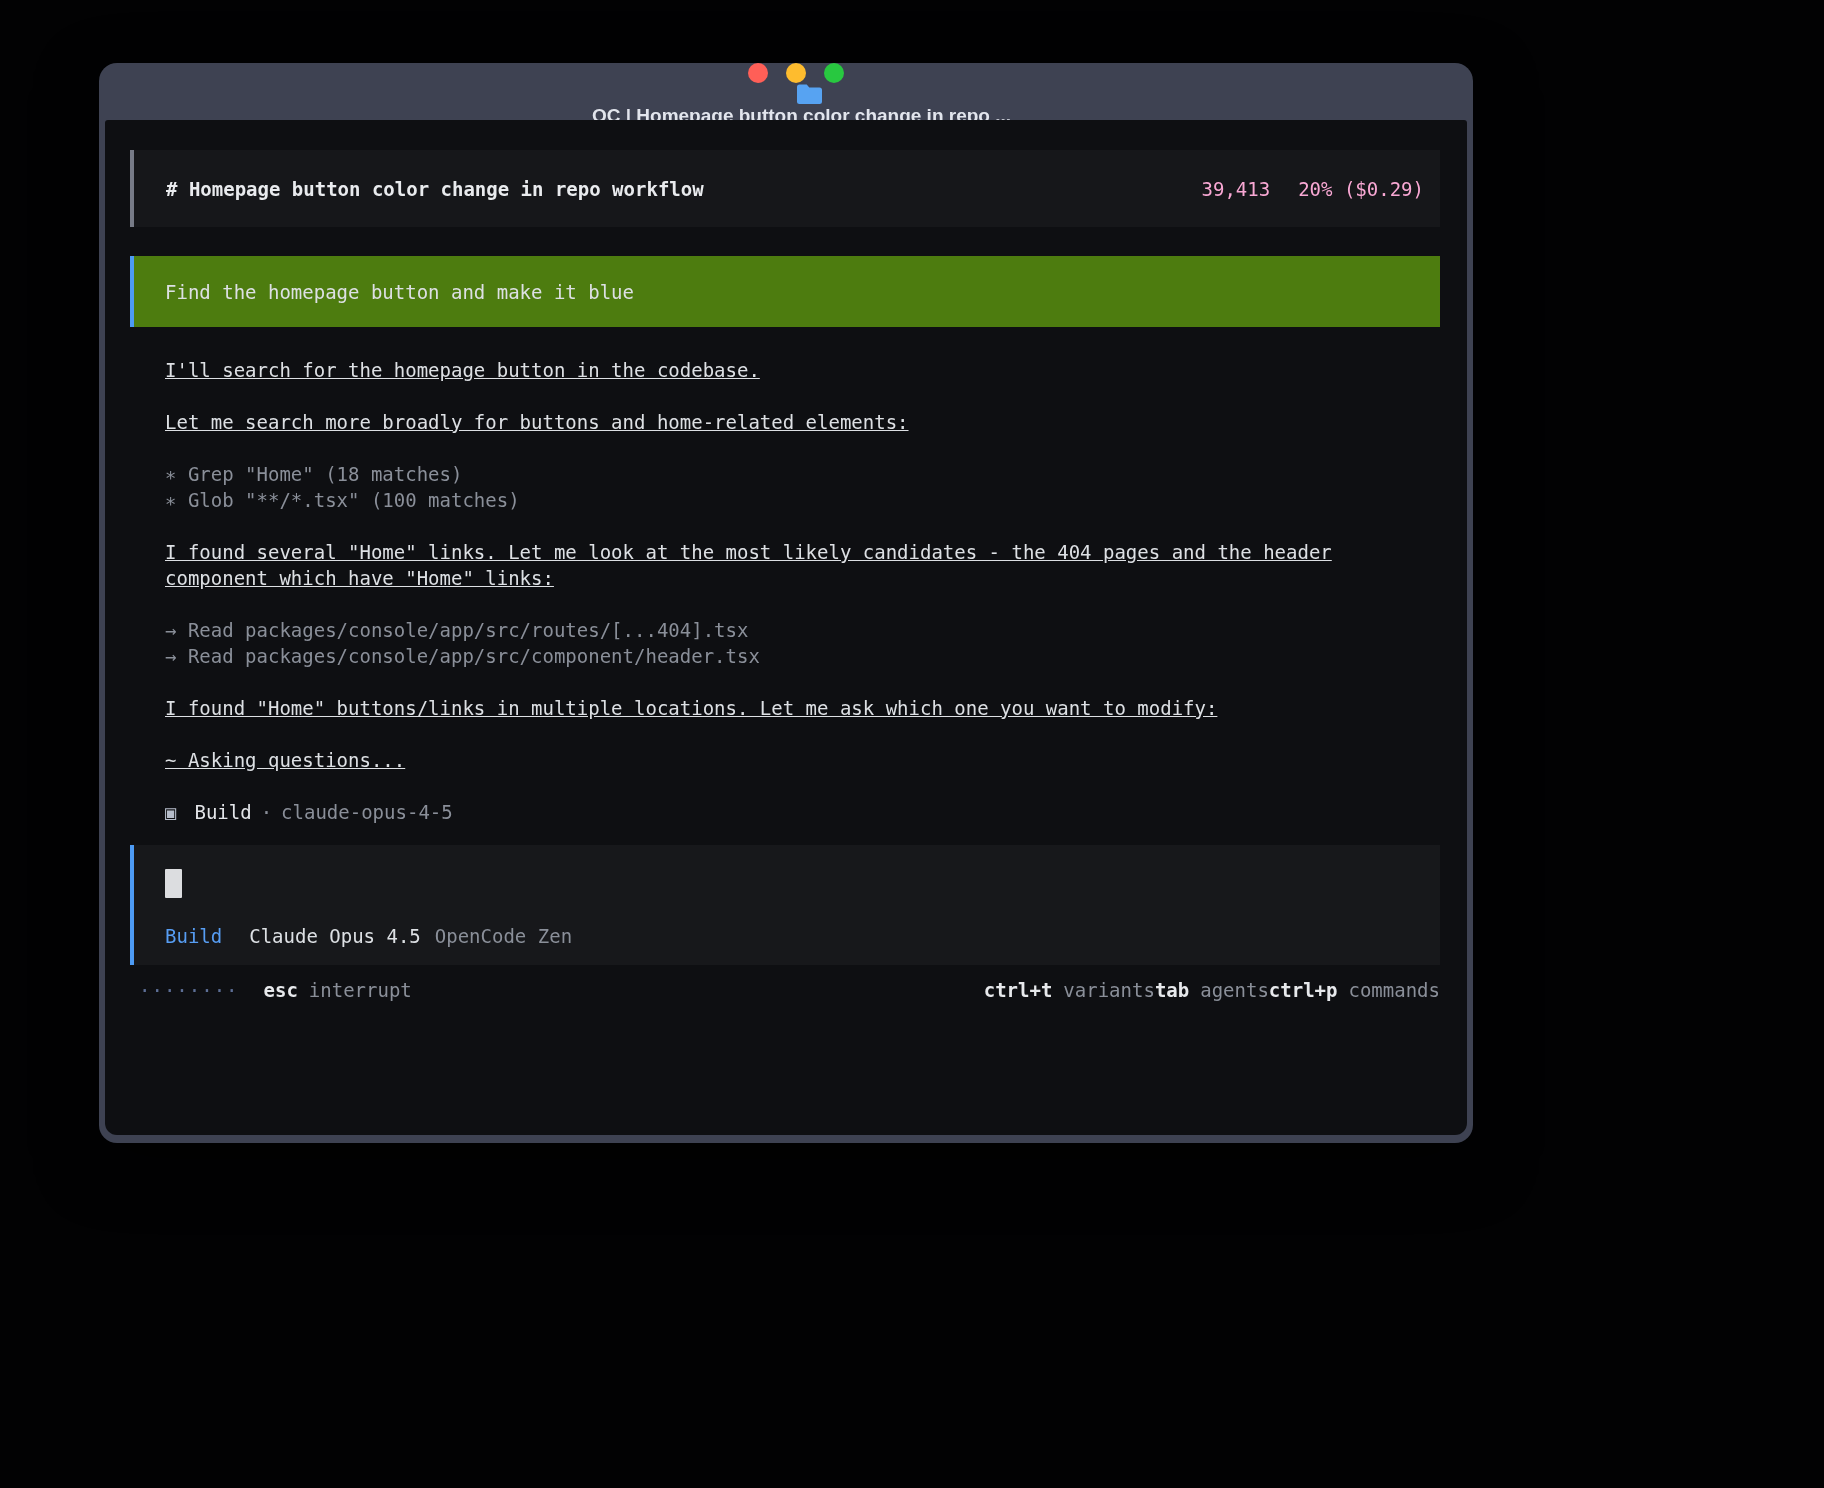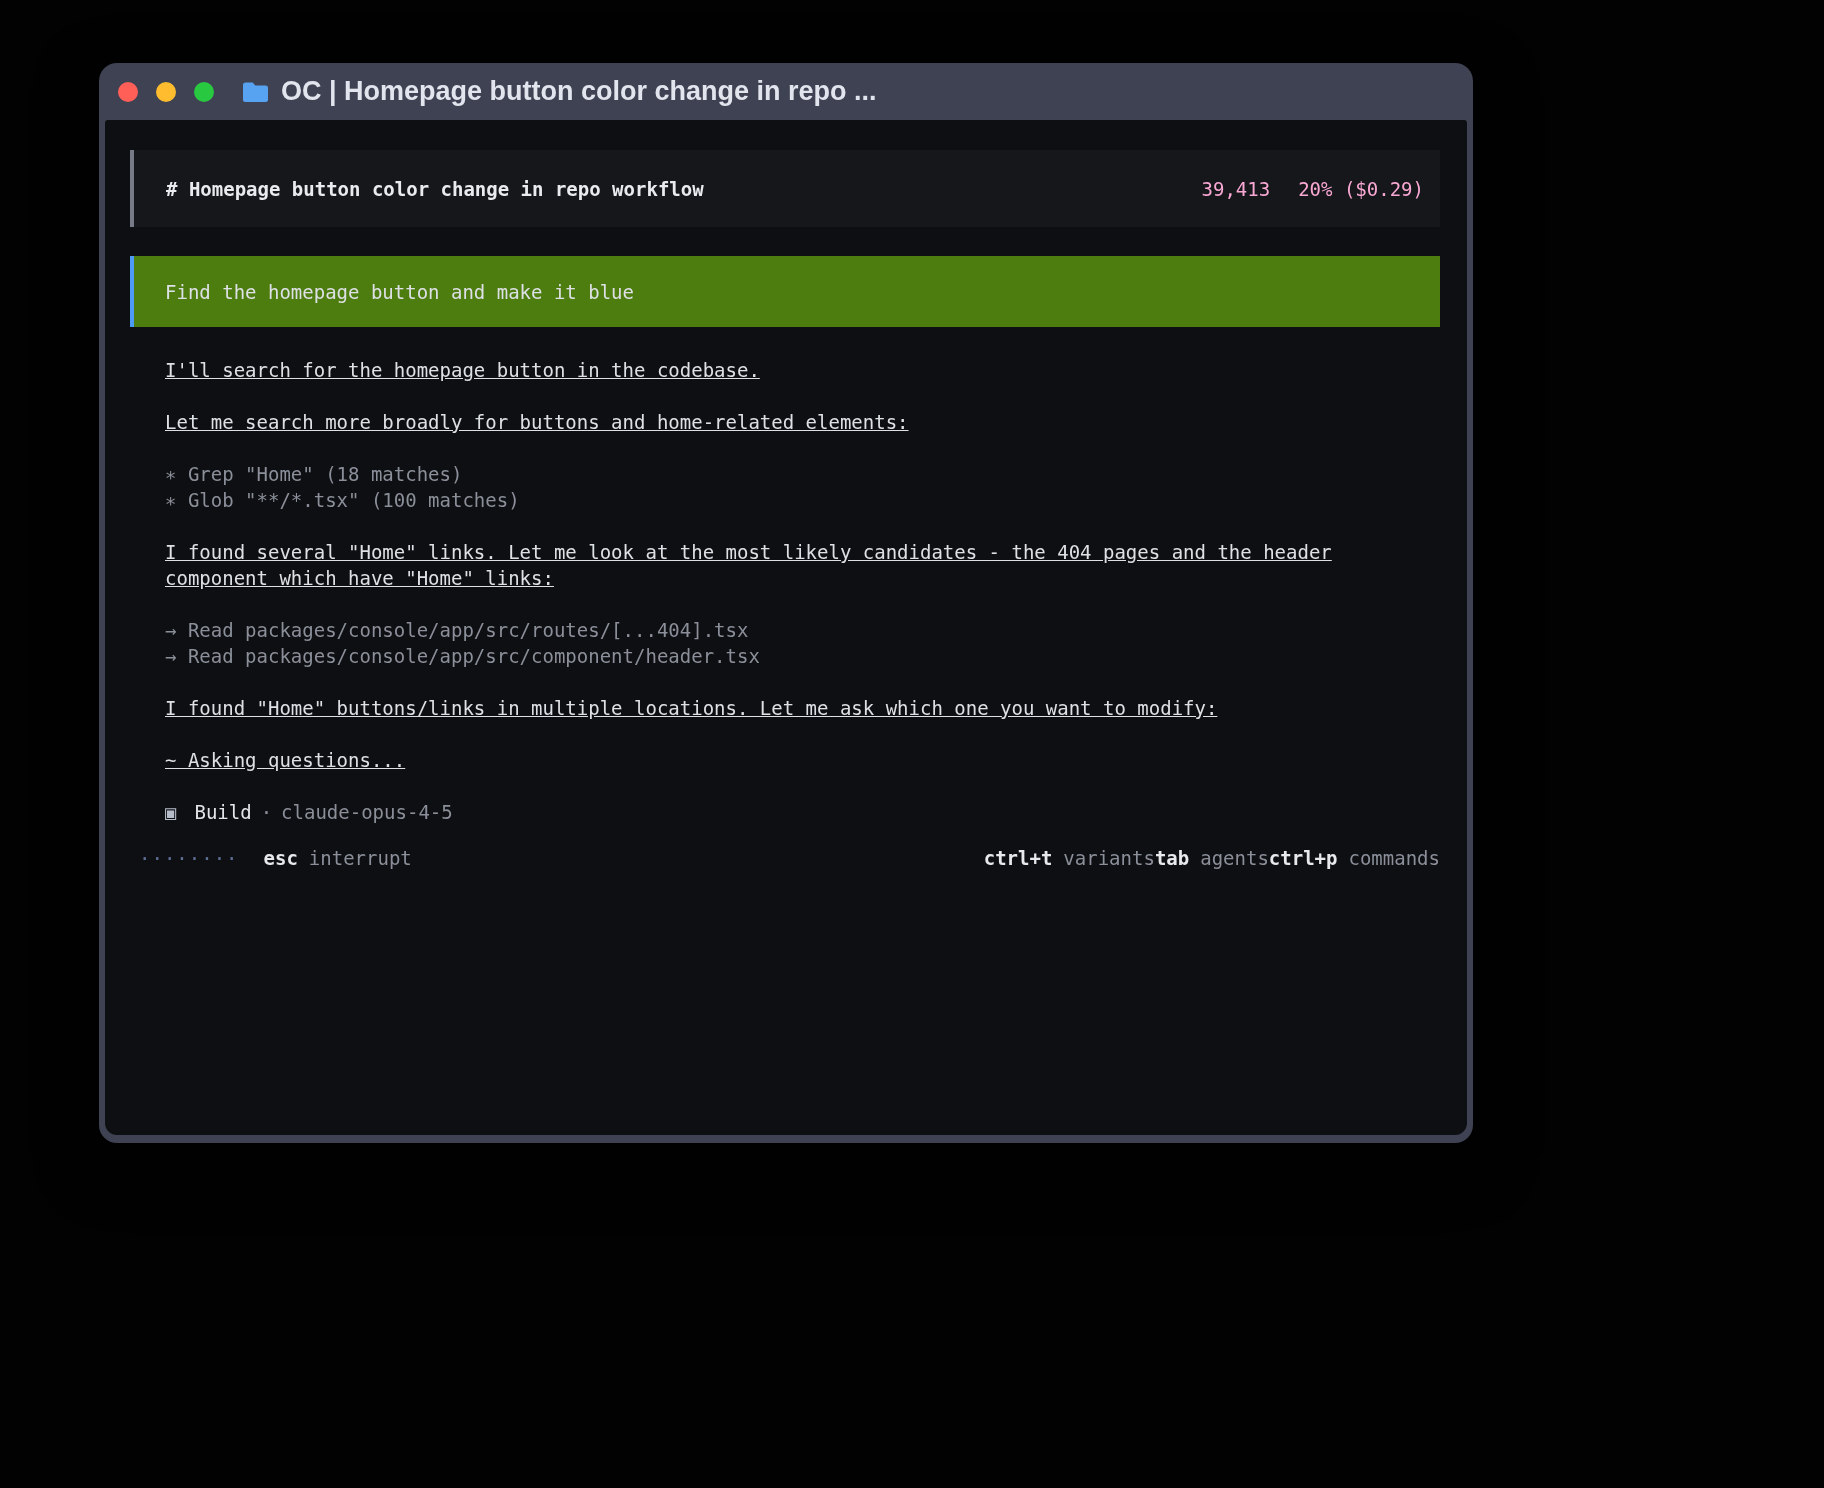--- a/index.html
+++ b/index.html
@@ -7,21 +7,21 @@
 
   .window {
     position:absolute; left:99px; top:63px; width:1374px; height:1080px;
     background:#3e4252; border-radius:18px; overflow:hidden;
     box-shadow:0 20px 60px rgba(0,0,0,.6);
   }
 
   
   .titlebar {
     height:57px; display:flex; align-items:center; padding-left:19px;
-    font-family:"Liberation Sans", sans-serif; font-size:27px; font-weight:700; color:#e2e5ed;
+    font-family:"Liberation Sans", sans-serif; font-size:19px; font-weight:700; color:#e2e5ed;flex-direction:column;
   }
   .lights { display:flex; align-items:center; gap:18px; }
   .light { width:20px; height:20px; border-radius:50%; display:inline-block; }
   .light.red    { background:#ff5f57; }
   .light.yellow { background:#febc2e; }
   .light.green  { background:#28c840; }
   .folder { margin-left:28px; display:flex; align-items:center; }
   .wtitle { margin-left:12px; white-space:nowrap; }
 
   
@@ -134,20 +134,26 @@
         </div>
         <div class="blk text">
           <div class="line">~ Asking questions...</div>
         </div>
       </div>
 
     <div class="agent-row">
       <span class="agent-icon">▣</span><span class="agent-name">Build</span><span class="agent-sep">·</span><span class="agent-model">claude-opus-4-5</span>
     </div>
 
+    <div class="input-box">
+      <span class="cursor"></span>
+      <div class="input-meta">
+        <span class="mode">Build</span><span class="model">Claude Opus 4.5</span><span class="provider">OpenCode Zen</span>
+      </div>
+    </div>
 
     <div class="footer">
       <div class="f-left">
         <span class="spinner">········</span>
         <span class="key">esc</span>
         <span class="lbl">interrupt</span>
       </div>
       <div class="f-right" id="hints">
           <span class="hint"><span class="key">ctrl+t</span><span class="lbl">variants</span></span>
           <span class="hint"><span class="key">tab</span><span class="lbl">agents</span></span>

